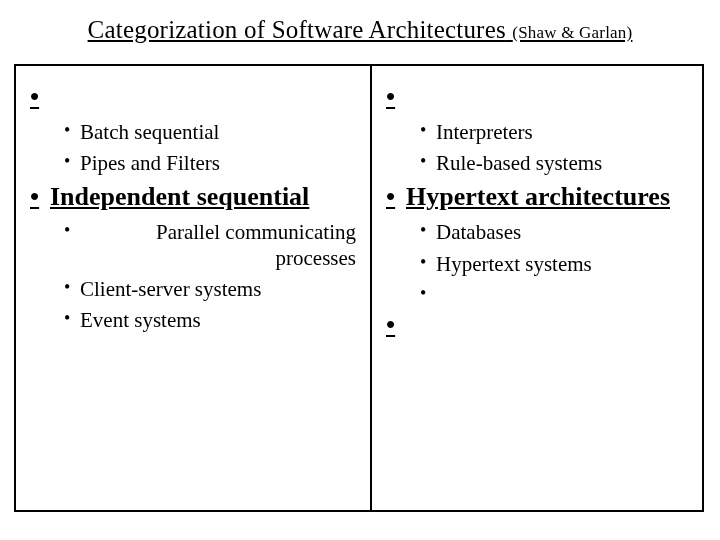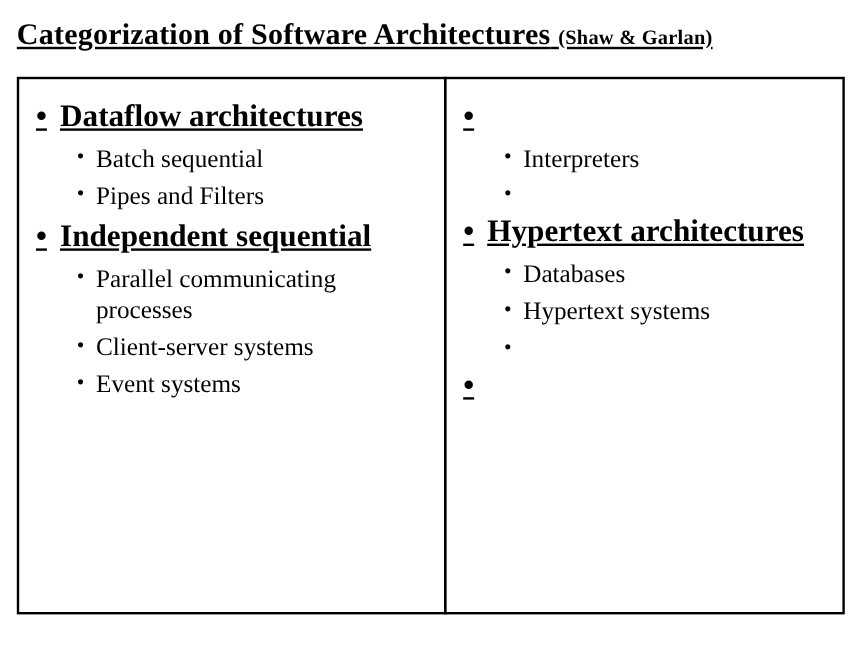--- a/index.html
+++ b/index.html
@@ -6,23 +6,23 @@
   body {
     margin: 0;
     width: 720px;
     height: 540px;
     font-family: "Times New Roman", Times, serif;
     background: #fff;
     color: #000;
     padding: 16px 14px 12px 14px;
   }
   .title {
-    text-align: left;
+    text-align: center;
     font-size: 25px;
-    font-weight: bold;
+    font-weight: normal;
     text-decoration: underline;
     margin-bottom: 20px;
     letter-spacing: 0.2px;
   }
   .title .attrib {
     font-size: 17px;
   }
   .columns {
     display: flex;
     gap: 0;
@@ -56,37 +56,37 @@
     align-items: flex-start;
   }
   .sub .dot {
     display: inline-block;
     width: 16px;
     flex: 0 0 16px;
     font-size: 18px;
   }
   .sub .txt {
     line-height: 1.2;
+    text-align: right;
   }
 </style>
 </head>
 <body>
 
 <div class="title">
   <span>Categorization of Software Architectures</span>
   <span class="attrib">(Shaw &amp; Garlan)</span>
 </div>
 
 <div class="columns">
 
   <div class="col col-left">
 
     <div class="cat">
       <span class="dot">•</span>
-      <span class="txt">Dataflow architectures</span>
     </div>
     <div class="sub">
       <span class="dot">•</span>
       <span class="txt">Batch sequential</span>
     </div>
     <div class="sub">
       <span class="dot">•</span>
       <span class="txt">Pipes and Filters</span>
     </div>
 
@@ -113,20 +113,21 @@
 
     <div class="cat">
       <span class="dot">•</span>
     </div>
     <div class="sub">
       <span class="dot">•</span>
       <span class="txt">Interpreters</span>
     </div>
     <div class="sub">
       <span class="dot">•</span>
+      <span class="txt">Rule-based systems</span>
     </div>
 
     <div class="cat">
       <span class="dot">•</span>
       <span class="txt">Hypertext architectures</span>
     </div>
     <div class="sub">
       <span class="dot">•</span>
       <span class="txt">Databases</span>
     </div>

